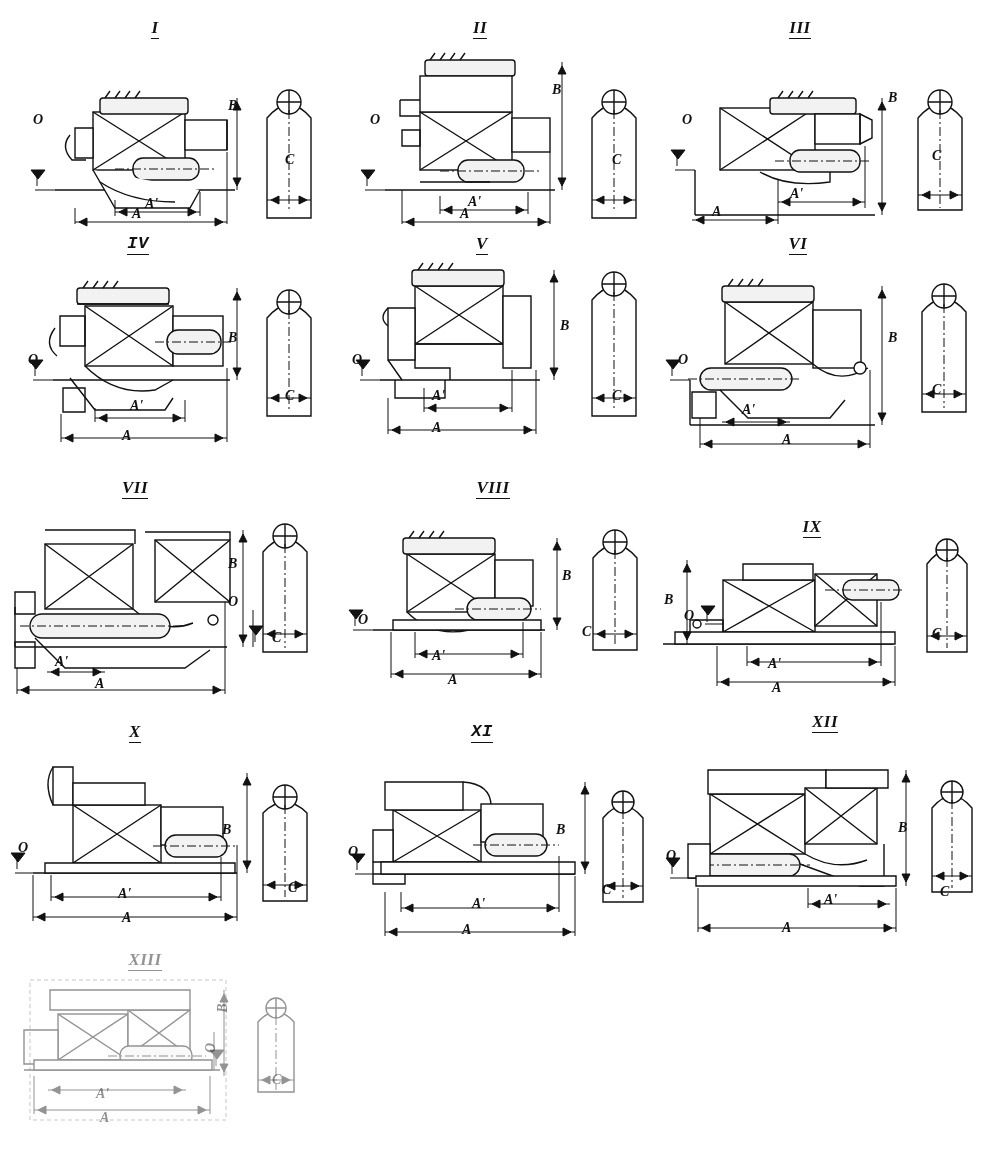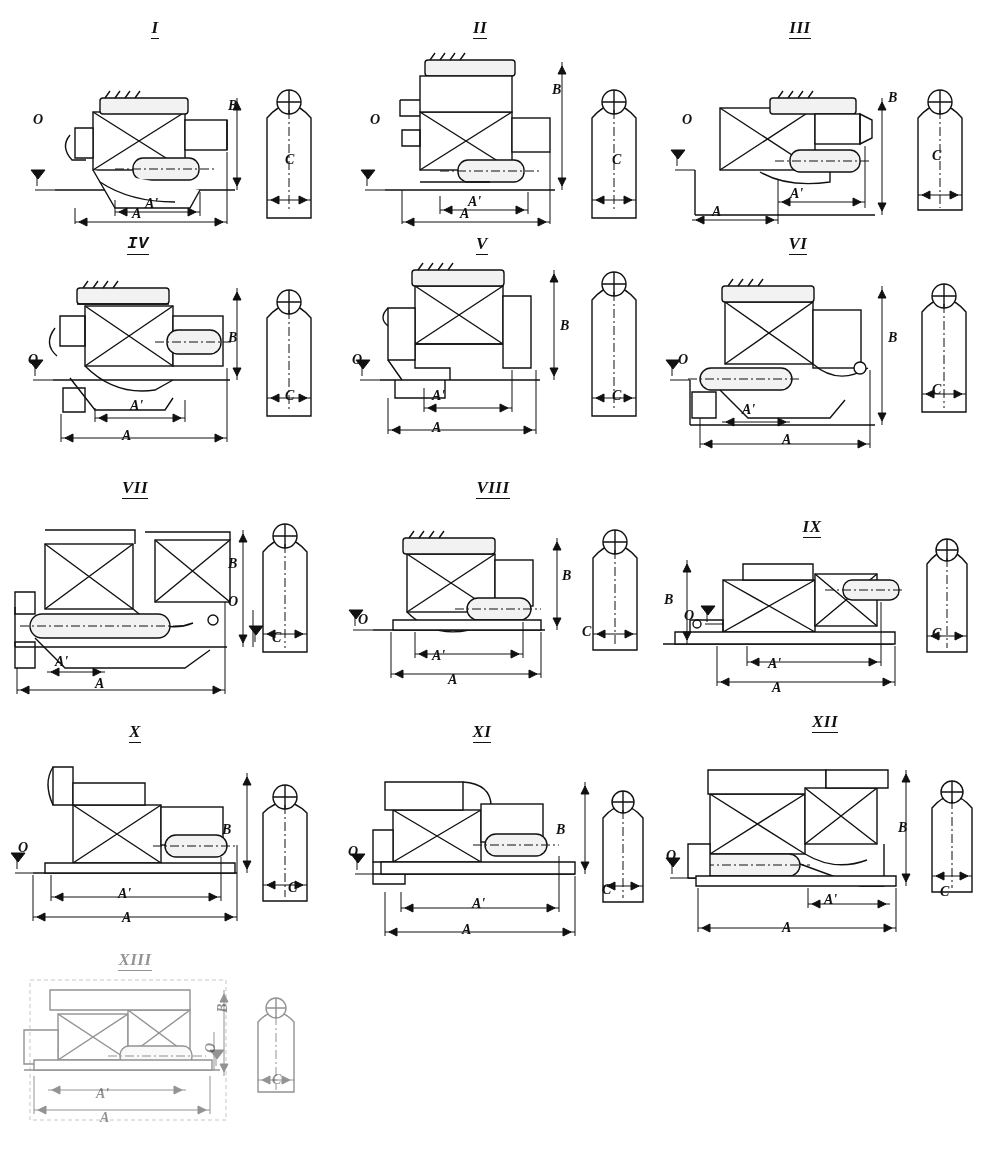--- a/index.html
+++ b/index.html
@@ -484,21 +484,21 @@
         <path d="M252 140 l8 -4 v8 z M288 140 l-8 -4 v8 z" fill="#111"></path>
       </g>
     </svg>
   </div>
   <div class="omark" style="left:18px;top:840px;"><span>O</span></div>
   <div class="dimlbl" style="left:222px;top:822px;"><span>B</span></div>
   <div class="dimlbl" style="left:118px;top:886px;"><span>A'</span></div>
   <div class="dimlbl" style="left:122px;top:910px;"><span>A</span></div>
   <div class="dimlbl" style="left:288px;top:880px;"><span>C</span></div>
 
-  <div class="roman" style="left:452px;top:722px;width:60px;"><u>XI</u></div>
+  <div class="roman" style="left:452px;top:722px;width:60px;font-family:Liberation Mono, monospace;"><u>XI</u></div>
   <div class="fig" style="left:345px;top:752px;">
     <svg width="320" height="210" viewBox="0 0 320 210">
       <g class="ln med">
         <path d="M28 122 H230"></path>
         <rect class="fillw" x="48" y="58" width="88" height="52"></rect>
         <path d="M48 58 L136 110 M136 58 L48 110"></path>
         <path d="M40 30 h78 v28 h-78 z" class="fillw"></path>
         <path d="M118 30 q28 2 28 24 l0 4"></path>
         <rect class="fillw" x="136" y="52" width="62" height="38"></rect>
         <rect class="fillg" x="140" y="82" width="62" height="22" rx="11"></rect>
@@ -576,21 +576,21 @@
         <path d="M276 140 l8 -4 v8 z M308 140 l-8 -4 v8 z" fill="#111"></path>
       </g>
     </svg>
   </div>
   <div class="omark" style="left:666px;top:848px;"><span>O</span></div>
   <div class="dimlbl" style="left:898px;top:820px;"><span>B</span></div>
   <div class="dimlbl" style="left:824px;top:892px;"><span>A'</span></div>
   <div class="dimlbl" style="left:782px;top:920px;"><span>A</span></div>
   <div class="dimlbl" style="left:940px;top:884px;"><span>C</span></div>
 
-  <div class="roman faded" style="left:100px;top:950px;width:70px;"><u>XIII</u></div>
+  <div class="roman faded" style="left:110px;top:950px;width:70px;"><u>XIII</u></div>
   <div class="fig faded" style="left:10px;top:972px;">
     <svg width="330" height="170" viewBox="0 0 330 170">
       <g class="ln med">
         <path d="M14 98 H210"></path>
         <rect class="fillw" x="48" y="42" width="70" height="46"></rect>
         <path d="M48 42 L118 88 M118 42 L48 88"></path>
         <rect class="fillw" x="118" y="38" width="62" height="46"></rect>
         <path d="M118 38 L180 84 M180 38 L118 84"></path>
         <path d="M40 18 h140 v20 h-140 z" class="fillw"></path>
         <rect class="fillg" x="110" y="74" width="72" height="20" rx="9"></rect>

